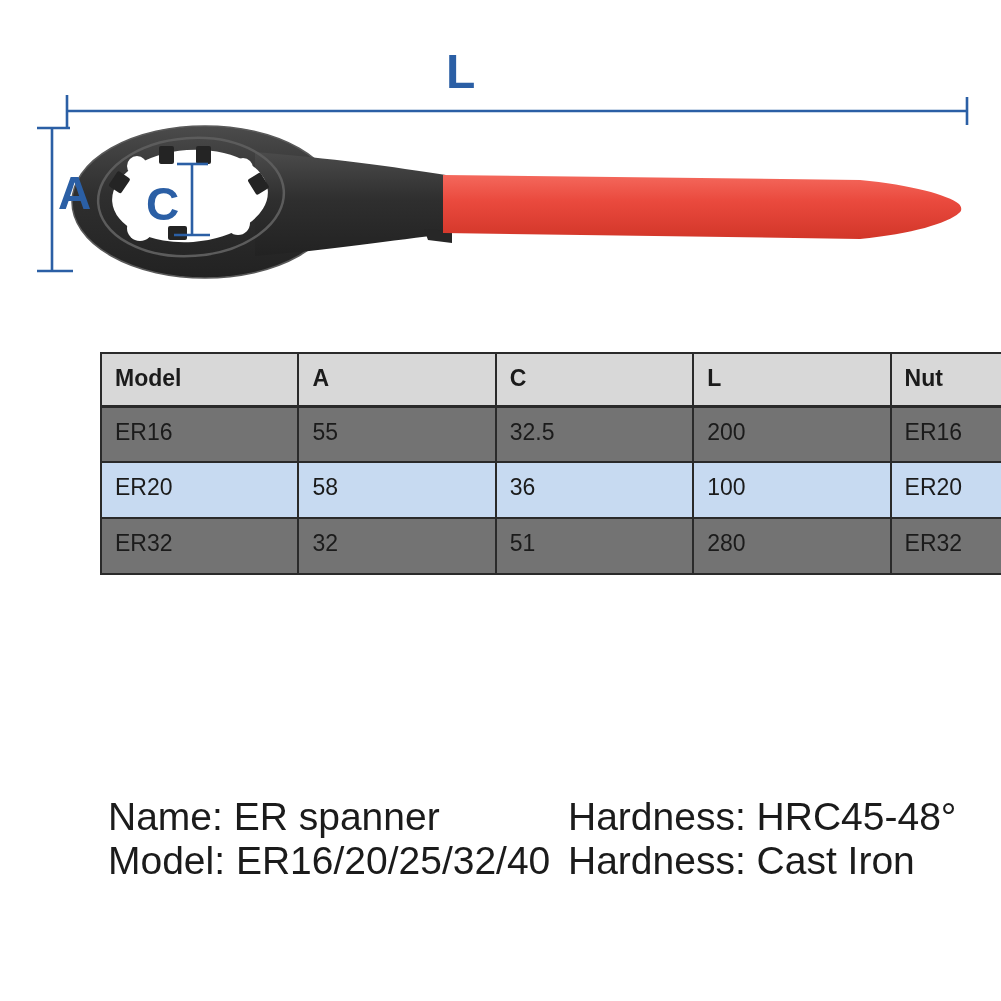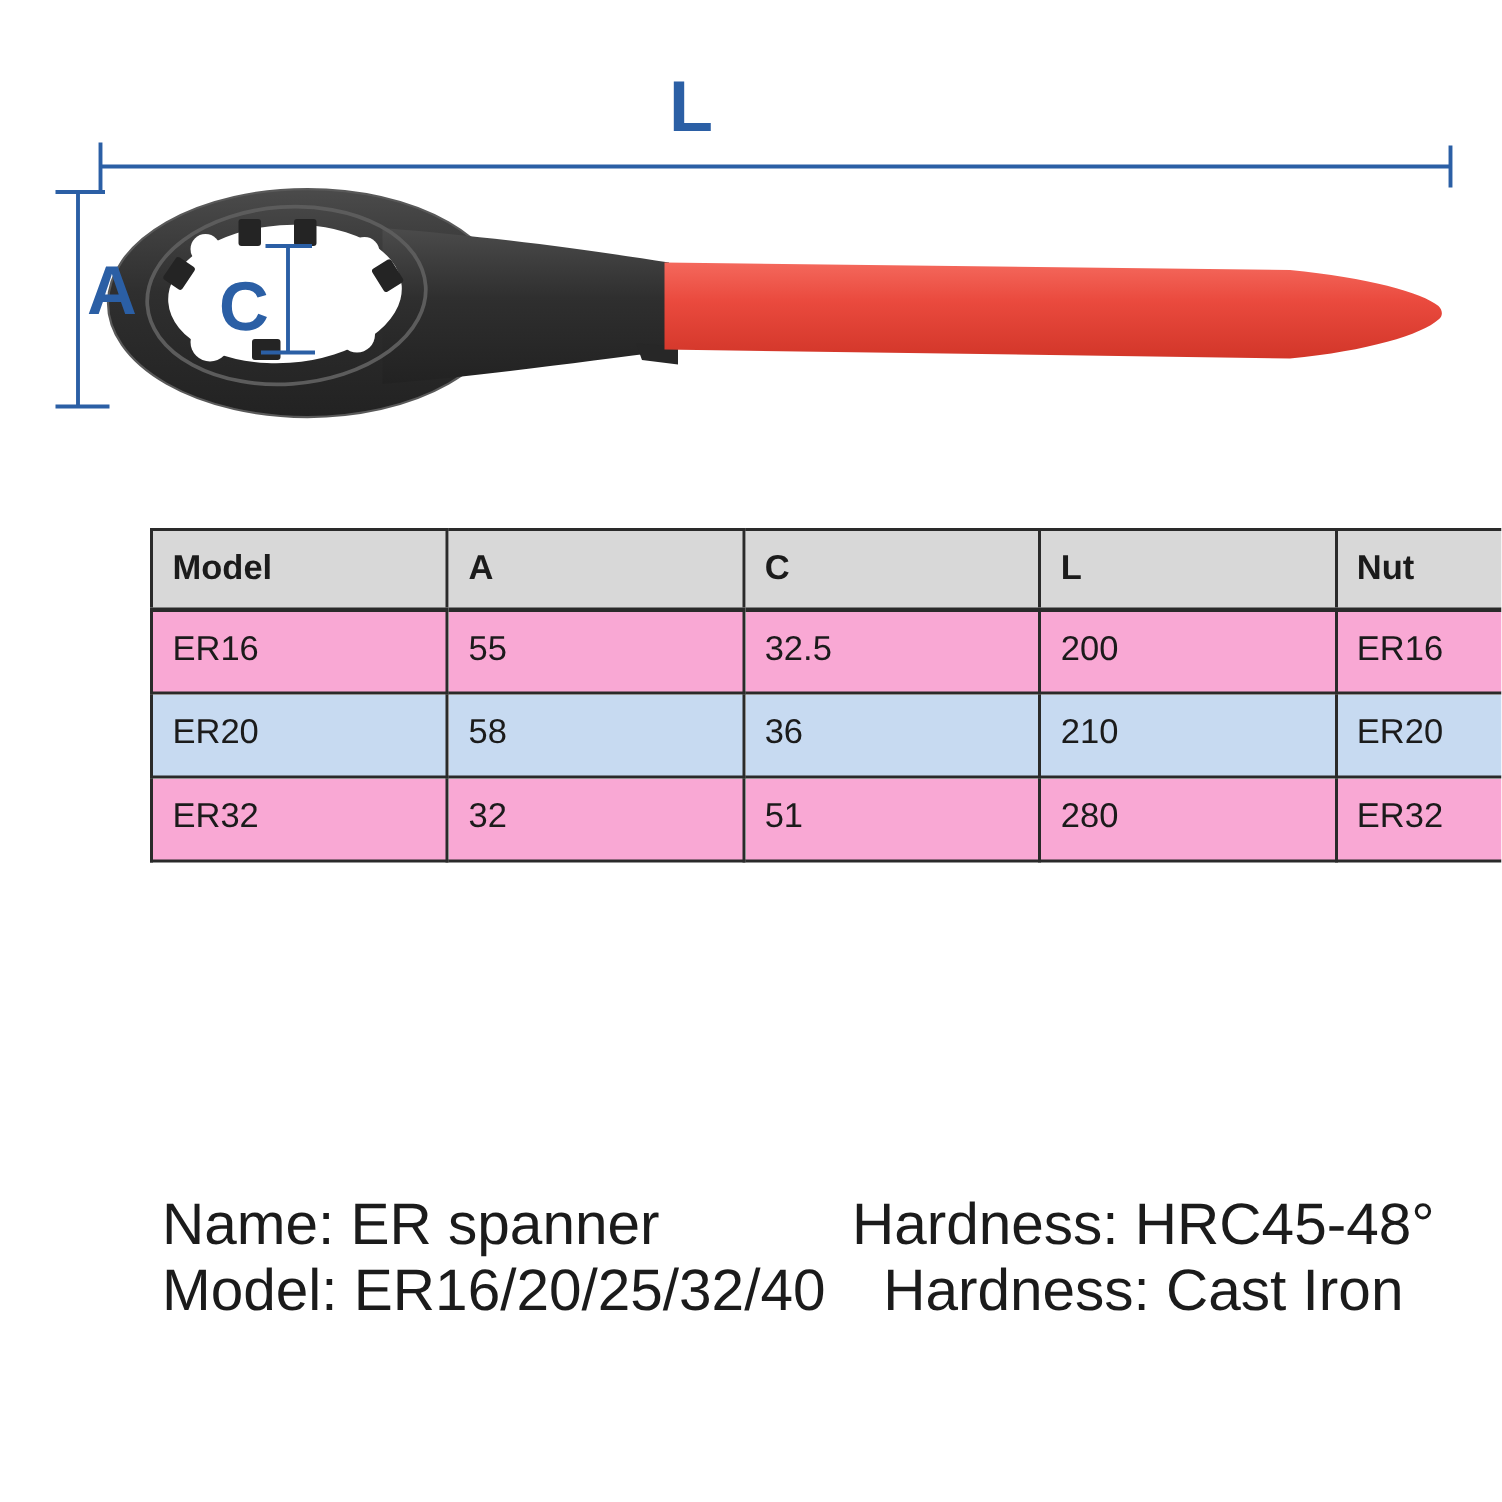--- a/index.html
+++ b/index.html
@@ -55,33 +55,33 @@
     padding: 11px 6px 0 13px;
     overflow: hidden;
     white-space: nowrap;
   }
   .spec-table th {
     height: 53px;
     background: var(--table-header-bg);
     font-weight: bold;
     border-bottom-width: 3px;
   }
-  .spec-table td { height: 56px; background: #f9a8d4; }
+  .spec-table td { height: 56px; background: #737373; }
   .spec-table tbody tr:nth-child(even) td { background: var(--table-alt-row-bg); }
 
   .details {
     position: absolute;
     top: 795px;
     font-size: 39px;
     line-height: 44px;
     color: var(--text-dark);
     white-space: nowrap;
   }
   .details.left  { left: 108px; }
-  .details.right { left: 568px; text-align: center; }
+  .details.right { left: 568px; }
 </style>
 </head>
 <body>
 
 <div class="page">
 
   <div class="figure-wrap">
     <svg width="1001" height="330" viewBox="0 0 1001 330">
       <defs>
         <linearGradient id="headGrad" x1="0" y1="0" x2="0" y2="1">
@@ -164,21 +164,21 @@
           <td>ER16</td>
           <td>55</td>
           <td>32.5</td>
           <td>200</td>
           <td>ER16</td>
         </tr>
         <tr>
           <td>ER20</td>
           <td>58</td>
           <td>36</td>
-          <td>210</td>
+          <td>100</td>
           <td>ER20</td>
         </tr>
         <tr>
           <td>ER32</td>
           <td>32</td>
           <td>51</td>
           <td>280</td>
           <td>ER32</td>
         </tr>
       </tbody>

